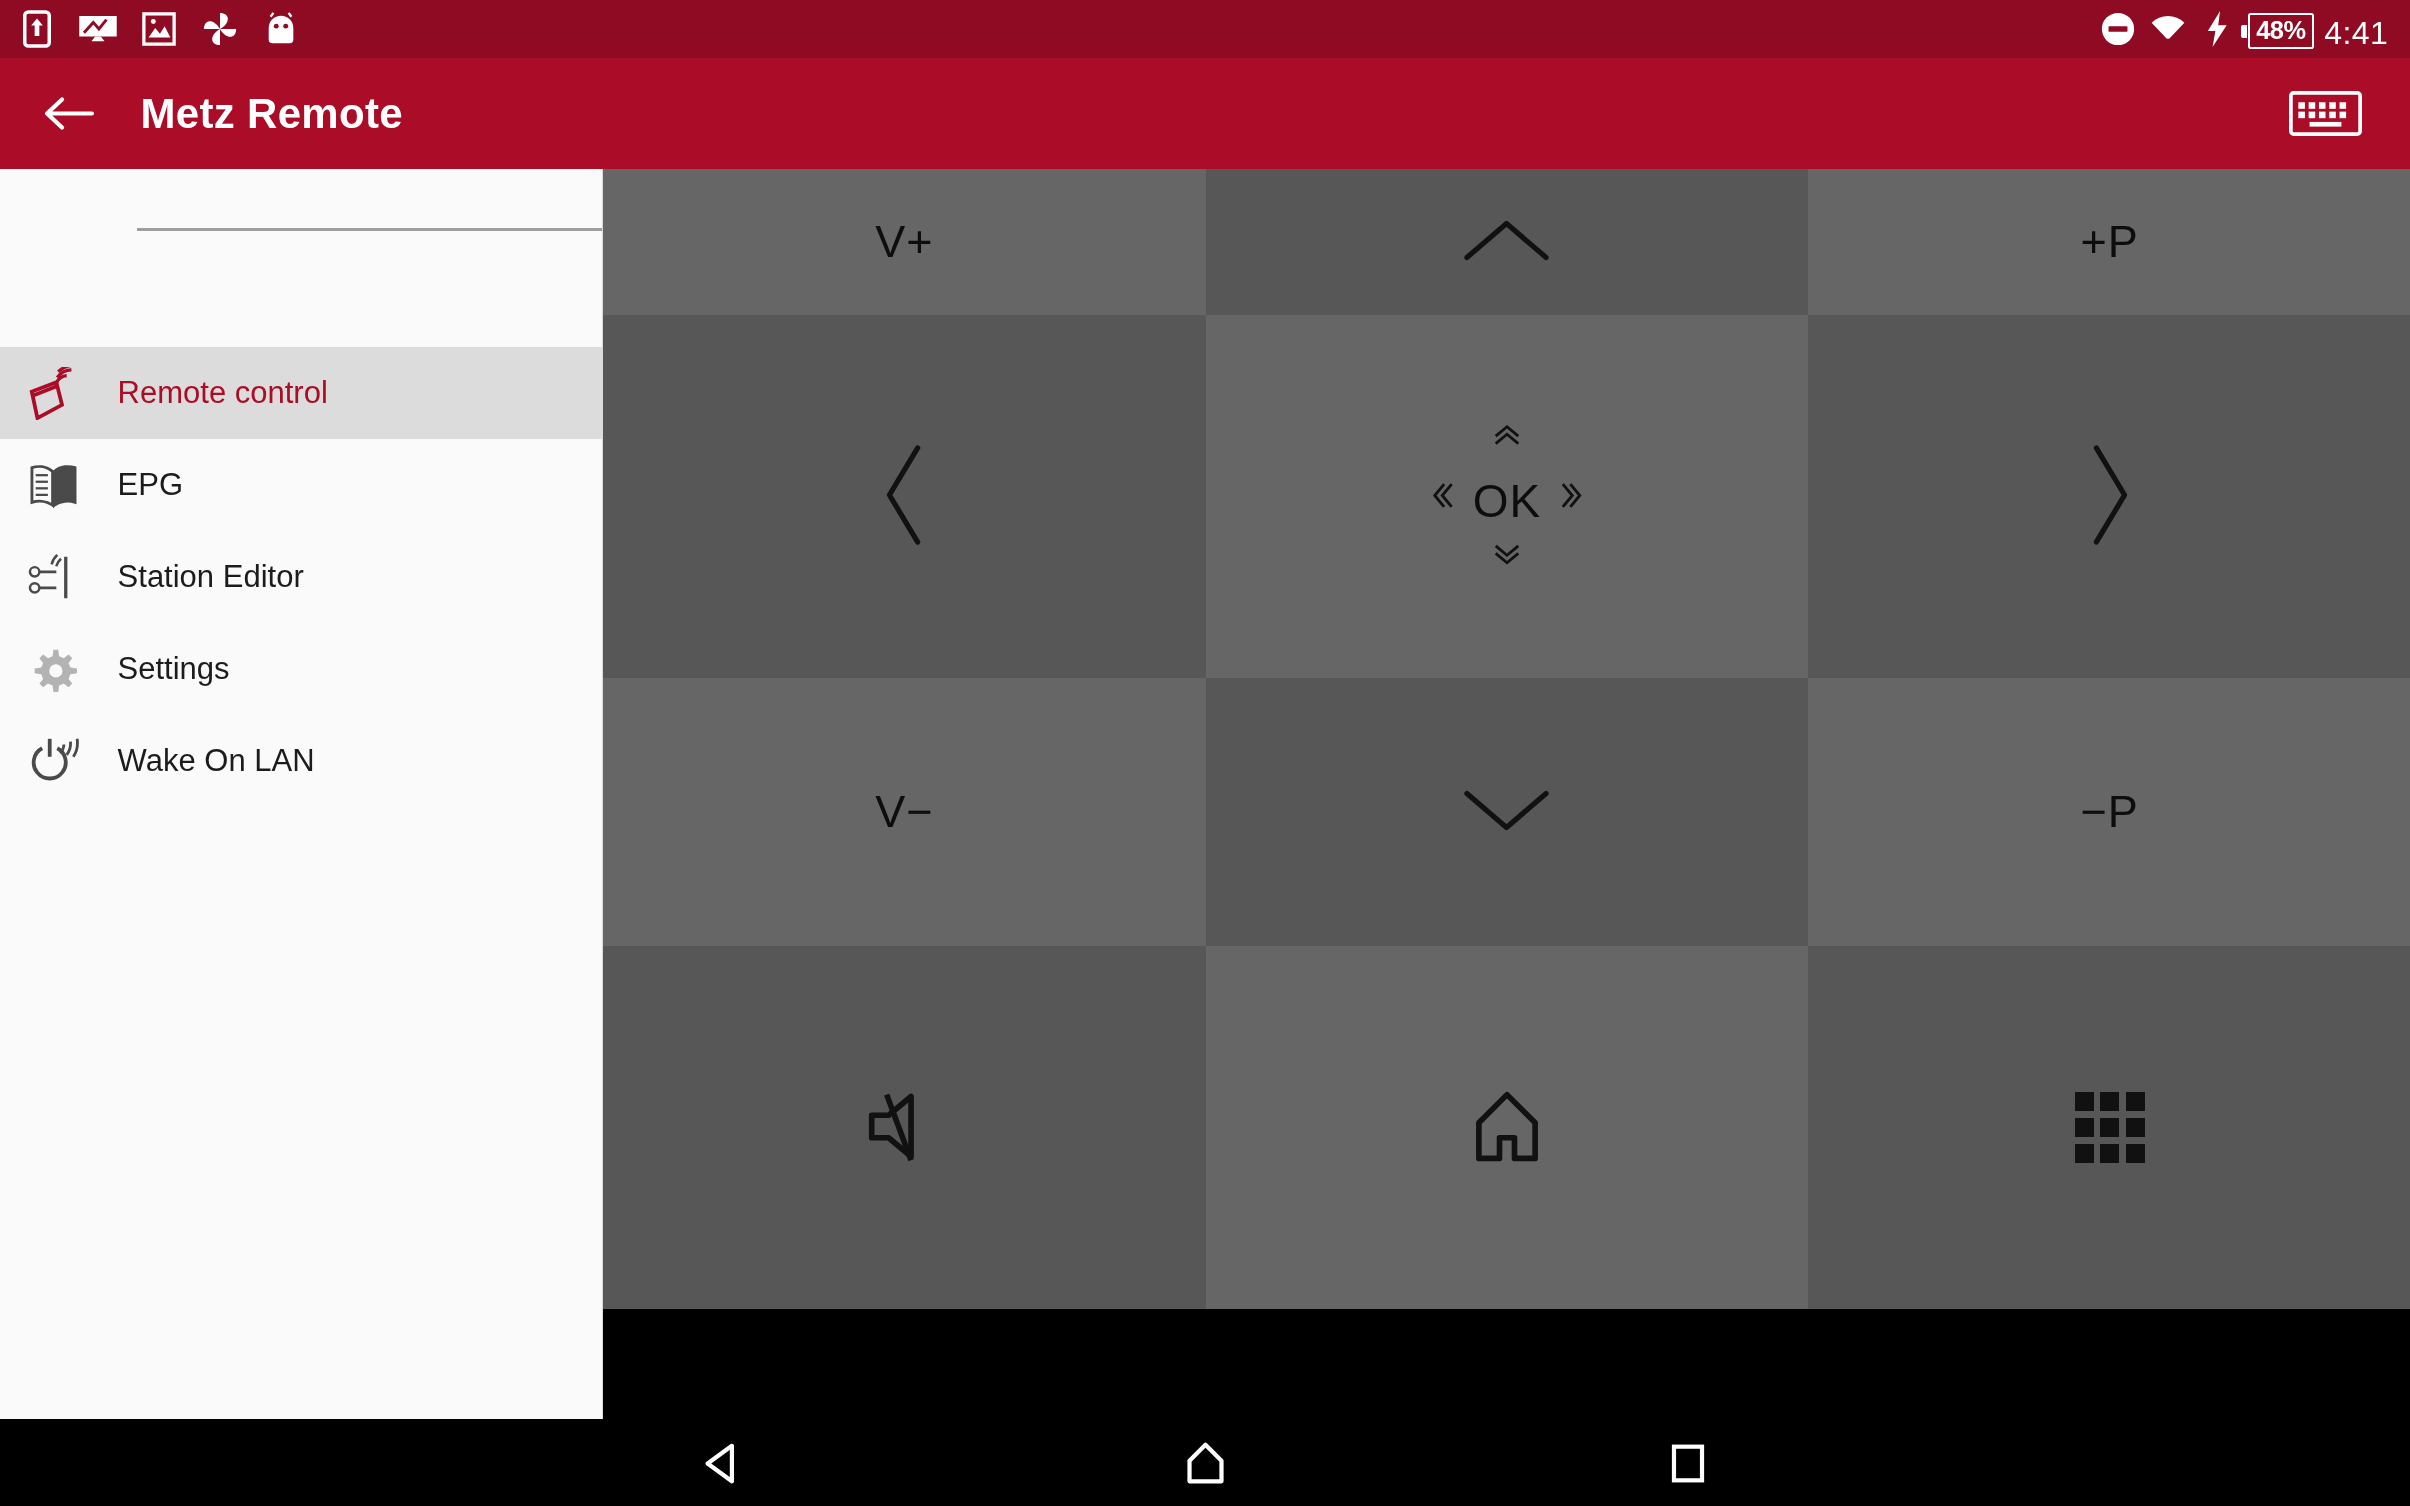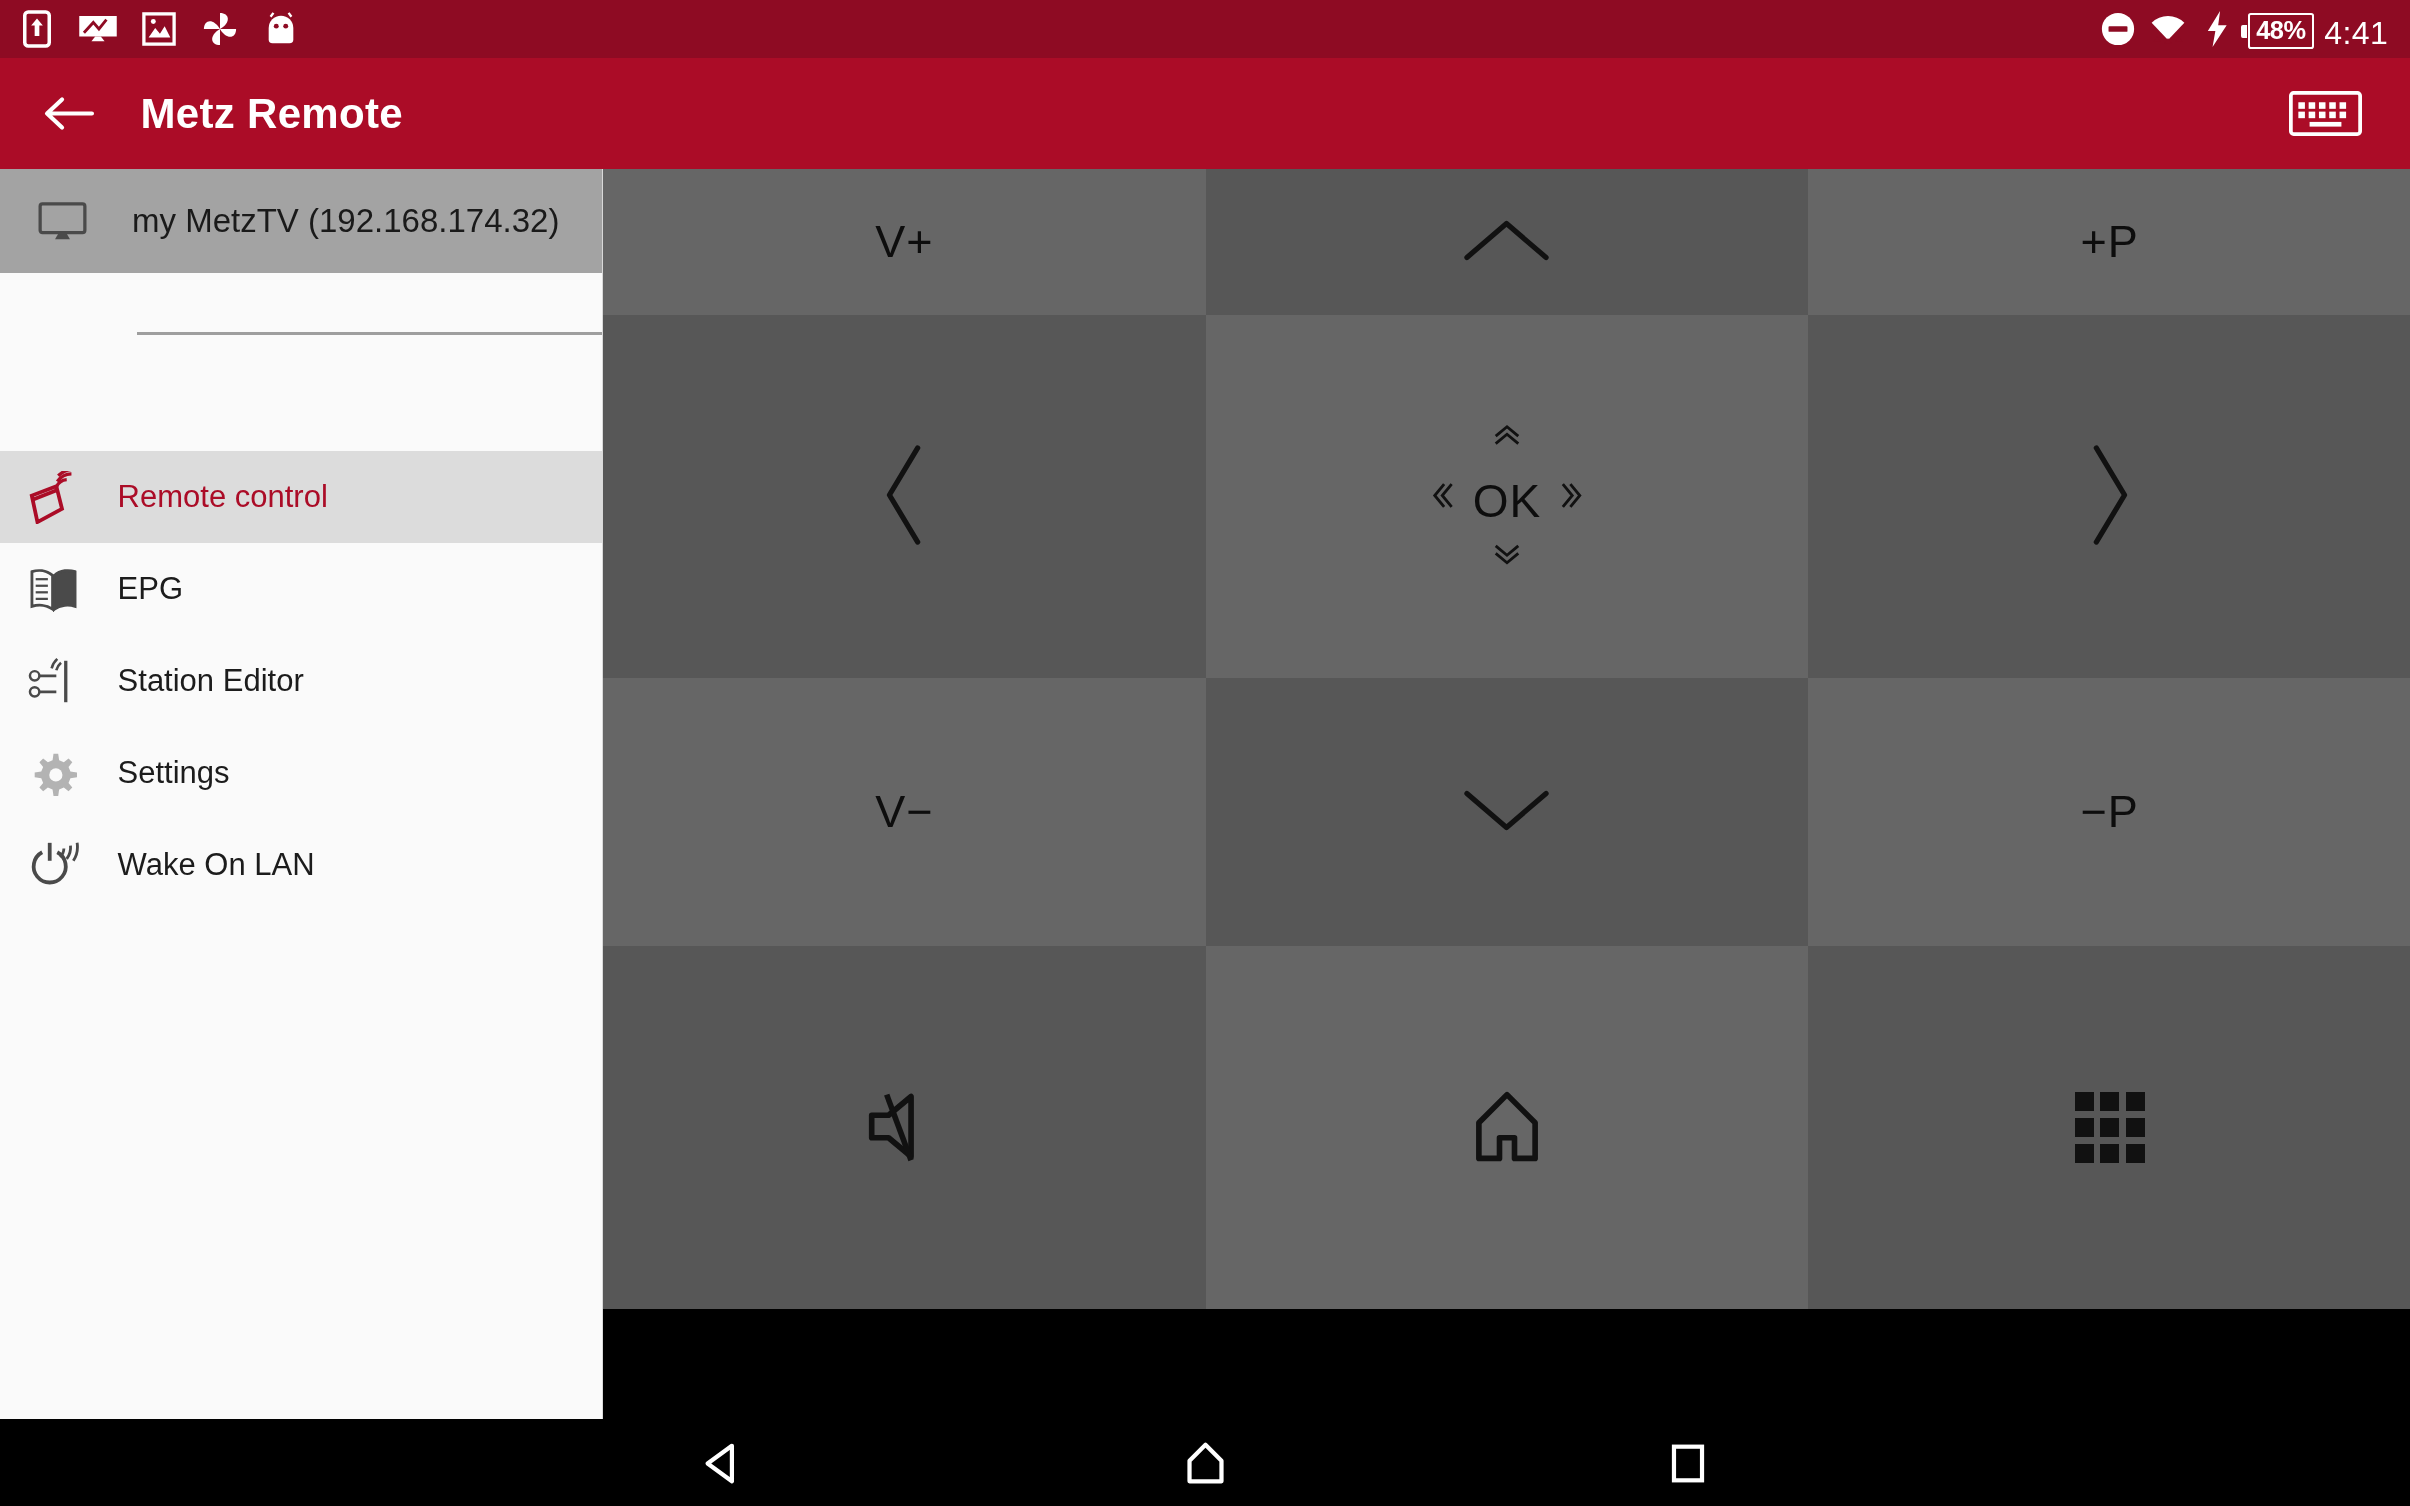--- a/index.html
+++ b/index.html
@@ -216,29 +216,20 @@
             <rect x="22" y="35" width="34" height="5"></rect>
           </g>
         </svg>
     </div>
   </div>
 
   <div class="content">
 
     <div class="sidebar">
 
-      <div class="device-row">
-        <span class="device-icon">
-          <svg width="49" height="41" viewBox="0 0 52 44">
-              <rect x="2" y="3" width="48" height="31" rx="2.5" fill="none" stroke="#4a4a4a" stroke-width="3.5"></rect>
-              <path d="M18 41 H34 L30 34 H22 Z" fill="#4a4a4a"></path>
-            </svg>
-        </span>
-        <span class="device-name">my MetzTV (192.168.174.32)</span>
-      </div>
 
       <div class="spacer-block">
         <div class="hairline"></div>
       </div>
 
       <div class="nav-gap"></div>
 
       <div class="nav-item selected">
         <span class="nav-ico">
           <svg width="51" height="53" viewBox="0 0 54 56">

